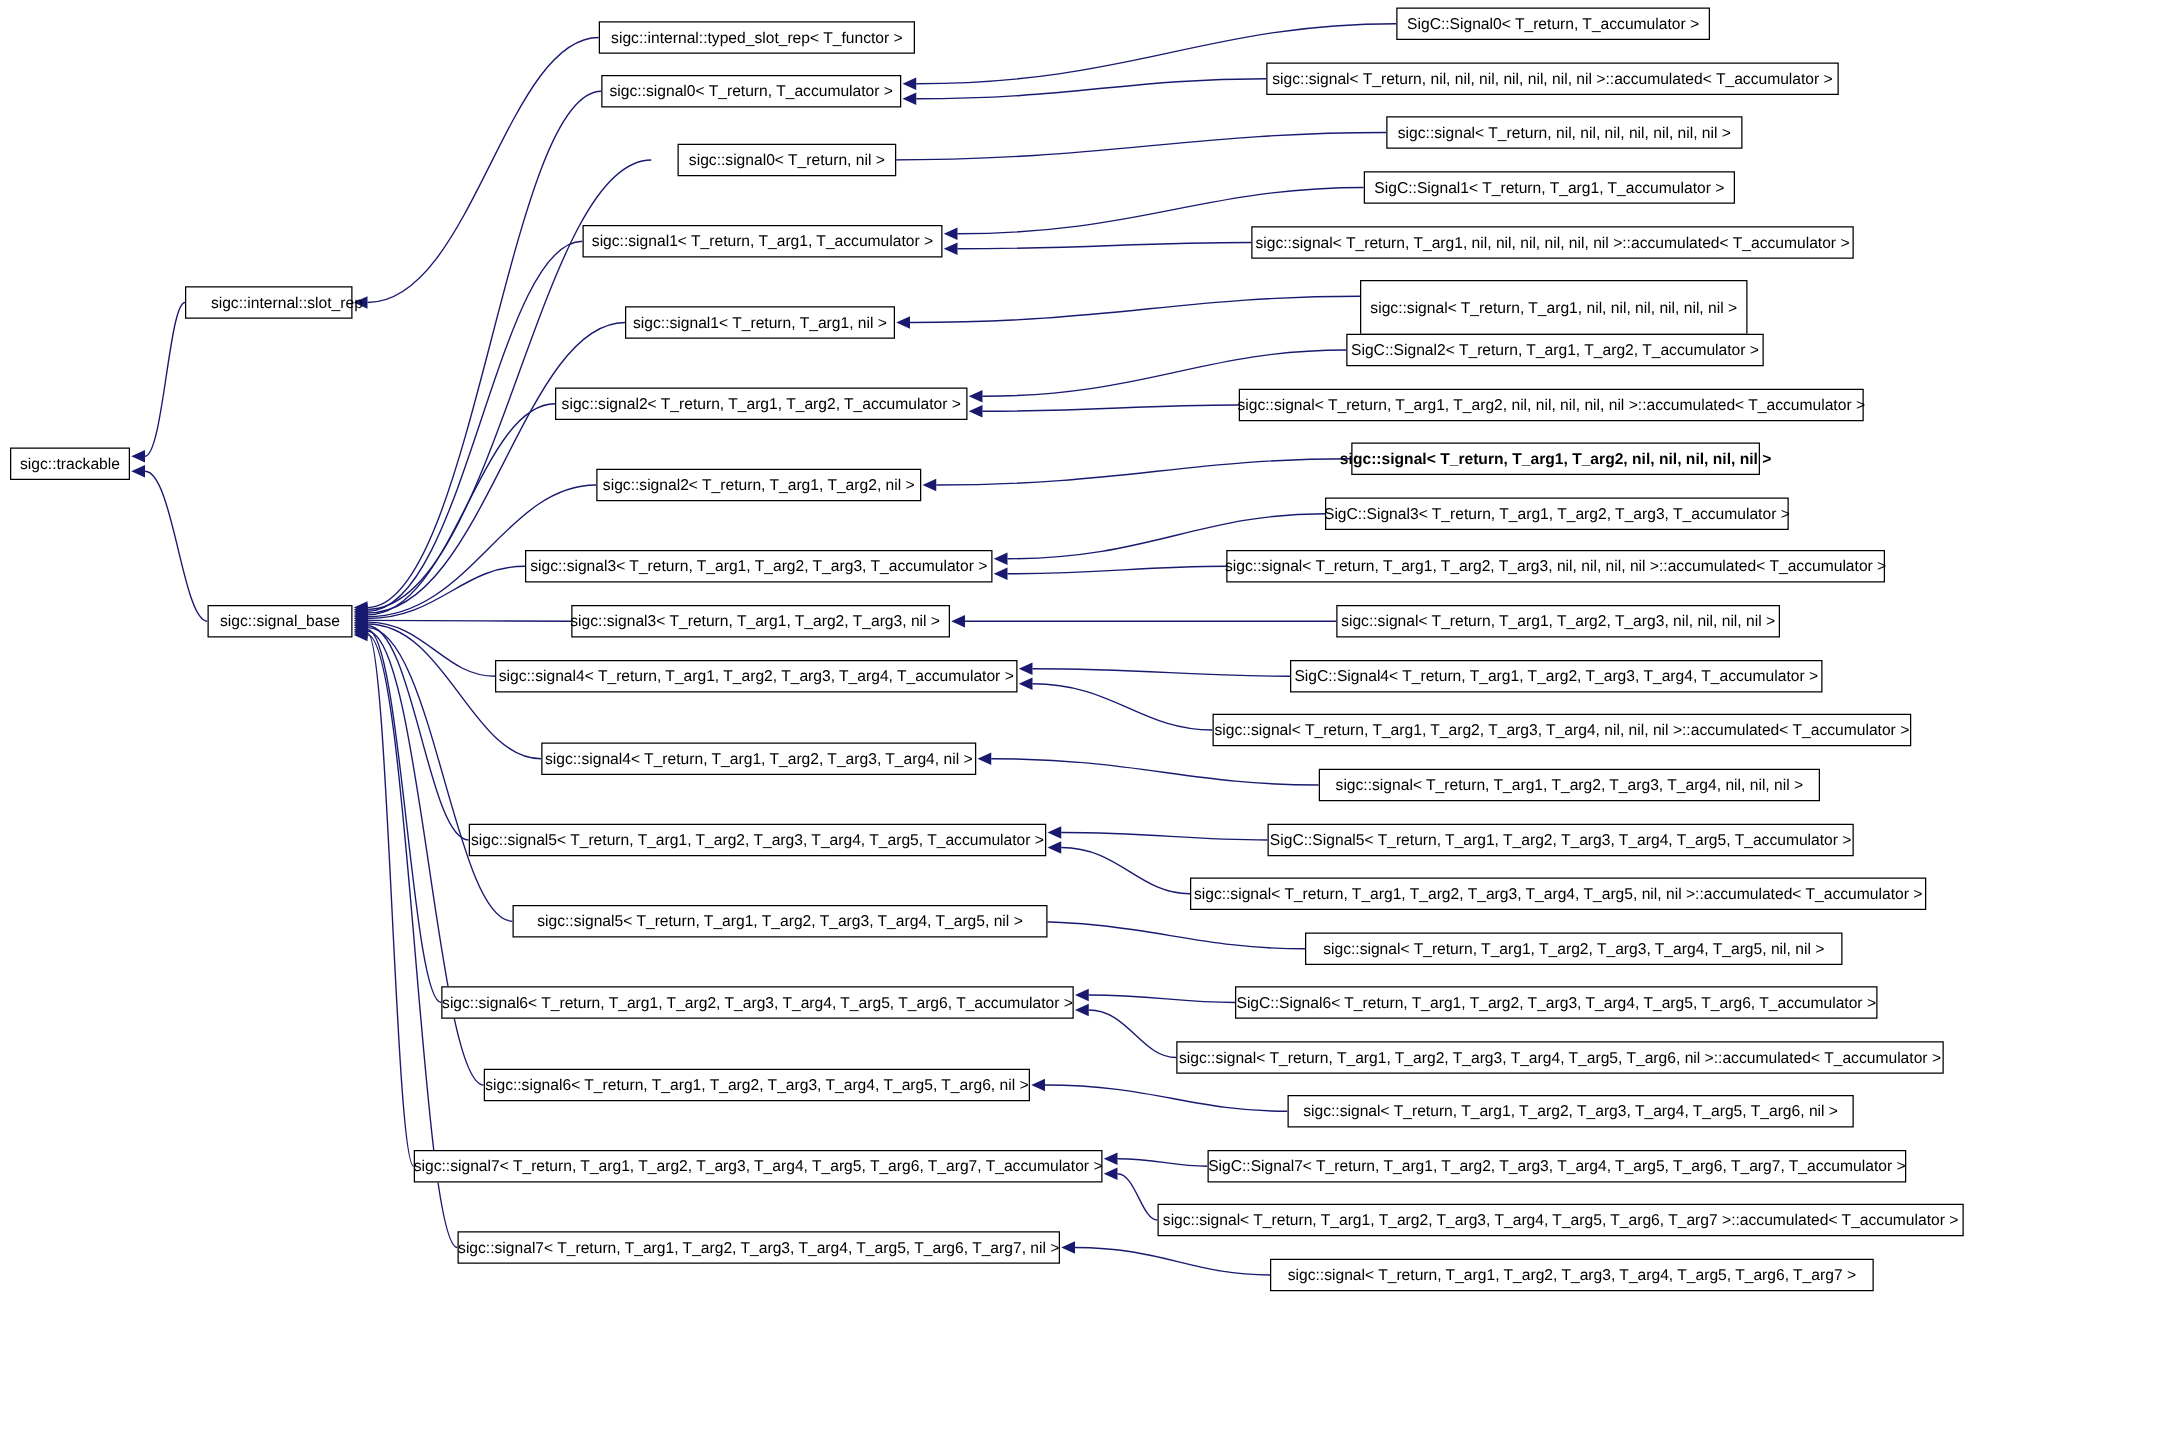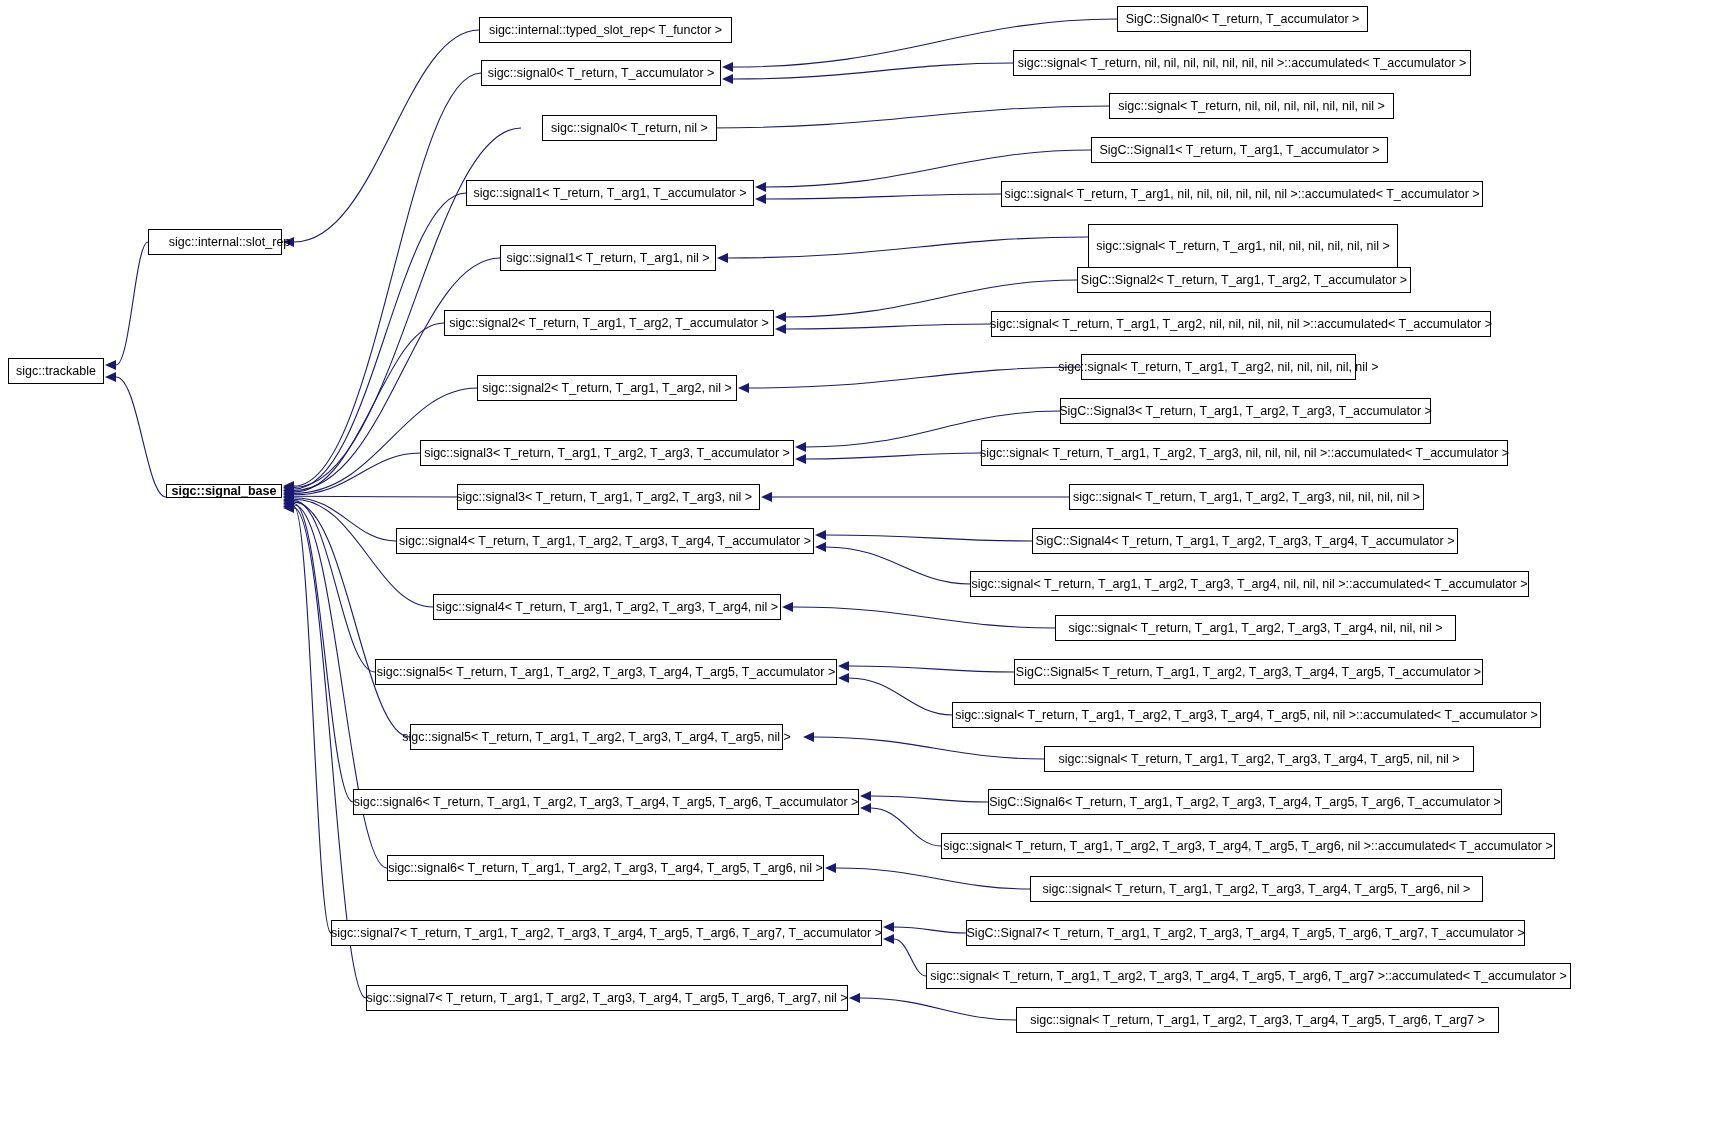--- a/index.html
+++ b/index.html
@@ -102,21 +102,21 @@
       <path d="M 1016 1020 C 953.6 1020, 930.2 998, 860 998" fill="none" stroke="#191970" stroke-width="1.1"></path>
       <polygon points="860,993 860,1003 849,998" fill="#191970"></polygon>
     </svg>
   <div id="node-layer">
       <div class="node" style="left: 8px; top: 358px; width: 96px; height: 26px; border-color: rgb(0, 0, 0); color: rgb(0, 0, 0);">
         <span>sigc::trackable</span>
       </div>
       <div class="node" style="left: 148px; top: 229px; width: 134px; height: 26px; border-color: rgb(0, 0, 0); color: rgb(0, 0, 0); padding-left: 36px;">
         <span>sigc::internal::slot_rep</span>
       </div>
-      <div class="node" style="left: 166px; top: 484px; width: 116px; height: 14px; border-color: rgb(0, 0, 0); color: rgb(0, 0, 0); font-weight: bold;">
+      <div class="node" style="left: 166px; top: 484px; width: 116px; height: 26px; border-color: rgb(0, 0, 0); color: rgb(0, 0, 0);">
         <span>sigc::signal_base</span>
       </div>
       <div class="node" style="left: 479px; top: 17px; width: 253px; height: 26px; border-color: rgb(0, 0, 0); color: rgb(0, 0, 0);">
         <span>sigc::internal::typed_slot_rep&lt; T_functor &gt;</span>
       </div>
       <div class="node" style="left: 481px; top: 60px; width: 240px; height: 26px; border-color: rgb(0, 0, 0); color: rgb(0, 0, 0);">
         <span>sigc::signal0&lt; T_return, T_accumulator &gt;</span>
       </div>
       <div class="node" style="left: 542px; top: 115px; width: 175px; height: 26px; border-color: rgb(0, 0, 0); color: rgb(0, 0, 0);">
         <span>sigc::signal0&lt; T_return, nil &gt;</span>
@@ -141,21 +141,21 @@
       </div>
       <div class="node" style="left: 396px; top: 528px; width: 418px; height: 26px; border-color: rgb(0, 0, 0); color: rgb(0, 0, 0);">
         <span>sigc::signal4&lt; T_return, T_arg1, T_arg2, T_arg3, T_arg4, T_accumulator &gt;</span>
       </div>
       <div class="node" style="left: 433px; top: 594px; width: 348px; height: 26px; border-color: rgb(0, 0, 0); color: rgb(0, 0, 0);">
         <span>sigc::signal4&lt; T_return, T_arg1, T_arg2, T_arg3, T_arg4, nil &gt;</span>
       </div>
       <div class="node" style="left: 375px; top: 659px; width: 462px; height: 26px; border-color: rgb(0, 0, 0); color: rgb(0, 0, 0);">
         <span>sigc::signal5&lt; T_return, T_arg1, T_arg2, T_arg3, T_arg4, T_arg5, T_accumulator &gt;</span>
       </div>
-      <div class="node" style="left: 410px; top: 724px; width: 373px; height: 26px; border-color: rgb(0, 0, 0); color: rgb(0, 0, 0);">
+      <div class="node" style="left: 410px; top: 724px; width: 428px; height: 26px; border-color: rgb(0, 0, 0); color: rgb(0, 0, 0);">
         <span>sigc::signal5&lt; T_return, T_arg1, T_arg2, T_arg3, T_arg4, T_arg5, nil &gt;</span>
       </div>
       <div class="node" style="left: 353px; top: 789px; width: 506px; height: 26px; border-color: rgb(0, 0, 0); color: rgb(0, 0, 0);">
         <span>sigc::signal6&lt; T_return, T_arg1, T_arg2, T_arg3, T_arg4, T_arg5, T_arg6, T_accumulator &gt;</span>
       </div>
       <div class="node" style="left: 387px; top: 855px; width: 437px; height: 26px; border-color: rgb(0, 0, 0); color: rgb(0, 0, 0);">
         <span>sigc::signal6&lt; T_return, T_arg1, T_arg2, T_arg3, T_arg4, T_arg5, T_arg6, nil &gt;</span>
       </div>
       <div class="node" style="left: 331px; top: 920px; width: 551px; height: 26px; border-color: rgb(0, 0, 0); color: rgb(0, 0, 0);">
         <span>sigc::signal7&lt; T_return, T_arg1, T_arg2, T_arg3, T_arg4, T_arg5, T_arg6, T_arg7, T_accumulator &gt;</span>
@@ -180,21 +180,21 @@
       </div>
       <div class="node" style="left: 1088px; top: 224px; width: 310px; height: 44px; border-color: rgb(0, 0, 0); color: rgb(0, 0, 0);">
         <span>sigc::signal&lt; T_return, T_arg1, nil, nil, nil, nil, nil, nil &gt;</span>
       </div>
       <div class="node" style="left: 1077px; top: 267px; width: 334px; height: 26px; border-color: rgb(0, 0, 0); color: rgb(0, 0, 0);">
         <span>SigC::Signal2&lt; T_return, T_arg1, T_arg2, T_accumulator &gt;</span>
       </div>
       <div class="node" style="left: 991px; top: 311px; width: 500px; height: 26px; border-color: rgb(0, 0, 0); color: rgb(0, 0, 0);">
         <span>sigc::signal&lt; T_return, T_arg1, T_arg2, nil, nil, nil, nil, nil &gt;::accumulated&lt; T_accumulator &gt;</span>
       </div>
-      <div class="node" style="left: 1081px; top: 354px; width: 275px; height: 26px; border-color: rgb(0, 0, 0); color: rgb(0, 0, 0);">
+      <div class="node" style="left: 1081px; top: 354px; width: 327px; height: 26px; border-color: rgb(0, 0, 0); color: rgb(0, 0, 0); font-weight: bold;">
         <span>sigc::signal&lt; T_return, T_arg1, T_arg2, nil, nil, nil, nil, nil &gt;</span>
       </div>
       <div class="node" style="left: 1060px; top: 398px; width: 371px; height: 26px; border-color: rgb(0, 0, 0); color: rgb(0, 0, 0);">
         <span>SigC::Signal3&lt; T_return, T_arg1, T_arg2, T_arg3, T_accumulator &gt;</span>
       </div>
       <div class="node" style="left: 981px; top: 440px; width: 527px; height: 26px; border-color: rgb(0, 0, 0); color: rgb(0, 0, 0);">
         <span>sigc::signal&lt; T_return, T_arg1, T_arg2, T_arg3, nil, nil, nil, nil &gt;::accumulated&lt; T_accumulator &gt;</span>
       </div>
       <div class="node" style="left: 1069px; top: 484px; width: 355px; height: 26px; border-color: rgb(0, 0, 0); color: rgb(0, 0, 0);">
         <span>sigc::signal&lt; T_return, T_arg1, T_arg2, T_arg3, nil, nil, nil, nil &gt;</span>

